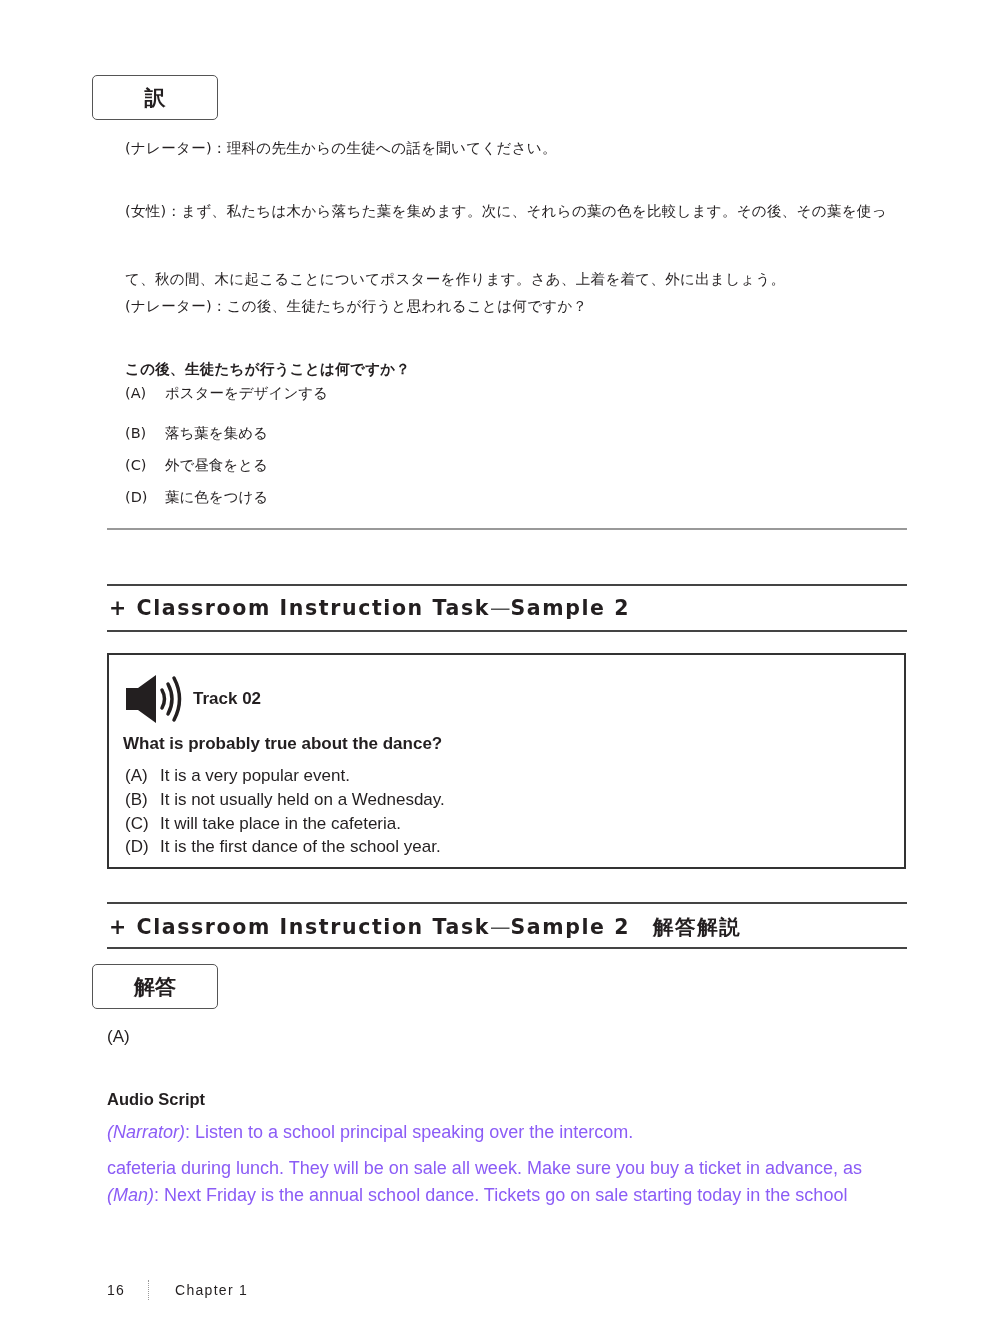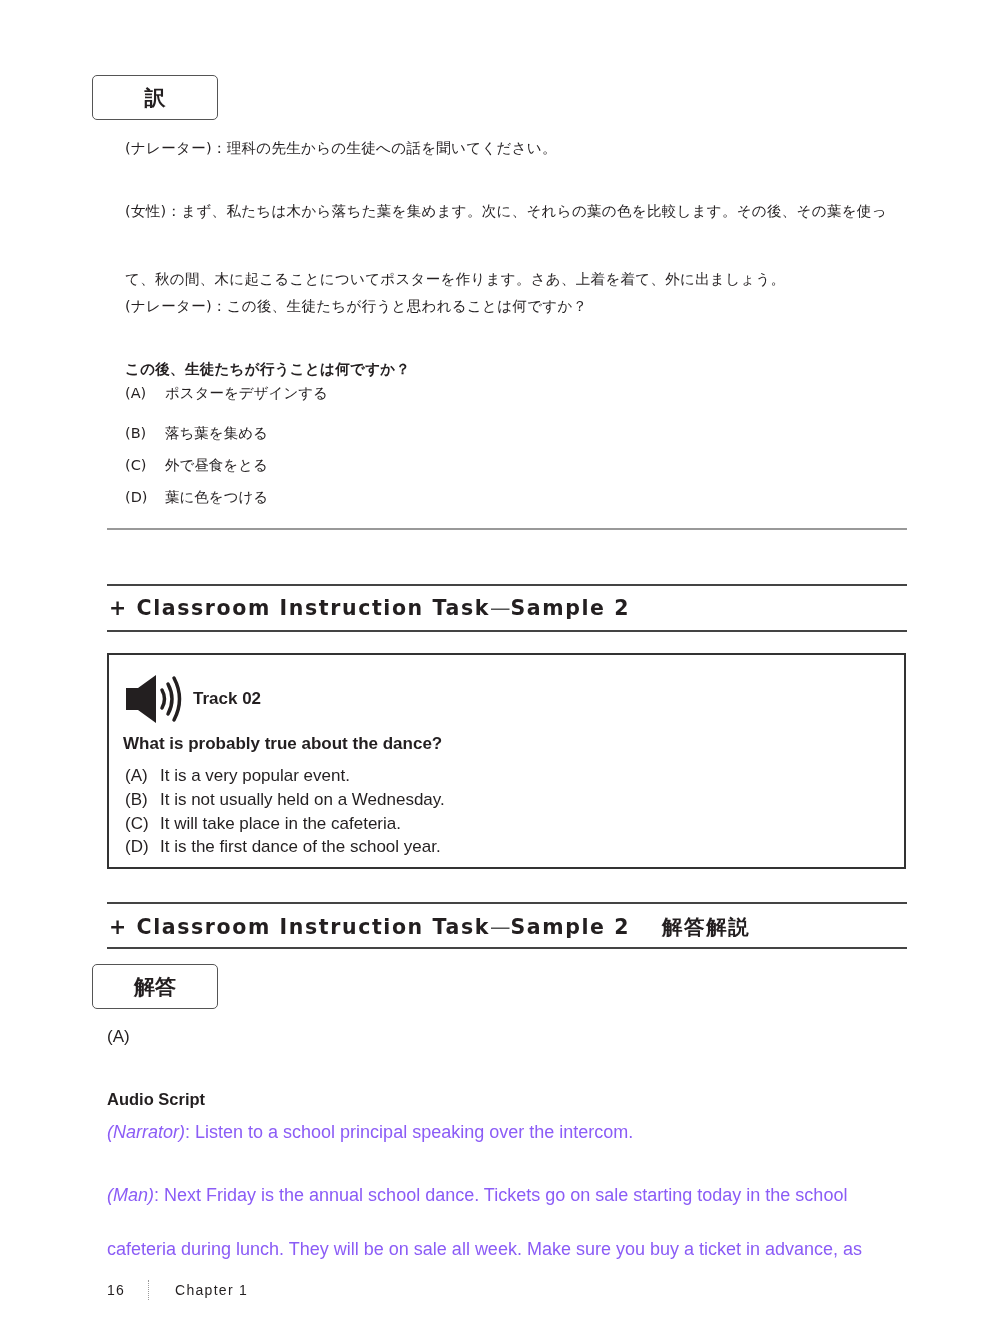--- a/index.html
+++ b/index.html
@@ -100,36 +100,36 @@
   <span class="letter">(C)</span><span>It will take place in the cafeteria.</span>
 </div>
 <div class="track-choice" style="top:837px;">
   <span class="letter">(D)</span><span>It is the first dance of the school year.</span>
 </div>
 
 <div class="hr" style="top:902px; height:2px;"></div>
 <div class="section-title" style="top:913px;">
   <span>+</span>
   <span>Classroom Instruction Task</span><span class="dash">—</span><span>Sample 2</span>
-  <span style="margin-left:23px;">解答解説</span>
+  <span style="margin-left:14px;">解答解説</span>
 </div>
 <div class="hr" style="top:947px; height:2px;"></div>
 
 <div class="label-box" style="top:964px;">
   <span>解答</span>
 </div>
 
 <div class="answer">(A)</div>
 
 <div class="script-head">Audio Script</div>
 <div class="script-line" style="top:1122px;">
   <em>(Narrator)</em><span>: Listen to a school principal speaking over the intercom.</span>
 </div>
 <div class="script-line" style="top:1185px;">
   <em>(Man)</em><span>: Next Friday is the annual school dance. Tickets go on sale starting today in the school</span>
 </div>
-<div class="script-line" style="top:1239px;">
+<div class="script-line" style="top:1158px;">
   <span>cafeteria during lunch. They will be on sale all week. Make sure you buy a ticket in advance, as</span>
 </div>
 
 <div class="footer" style="left:107px;">16</div>
 <div class="footer-sep"></div>
 <div class="footer" style="left:175px;">Chapter 1</div>
 
 </body></html>

